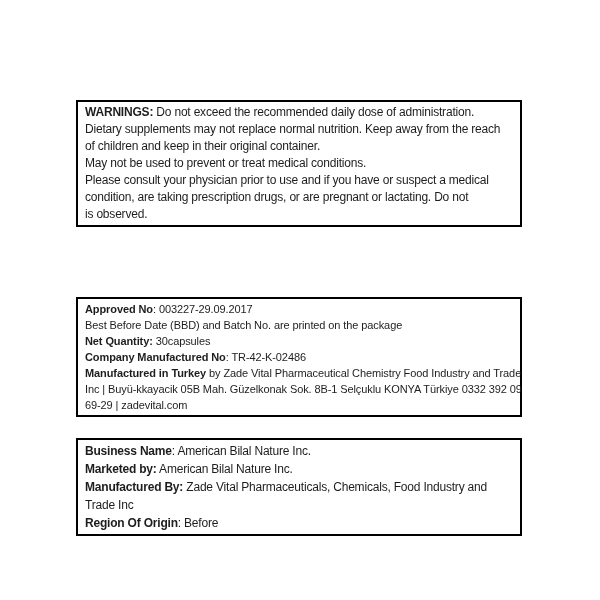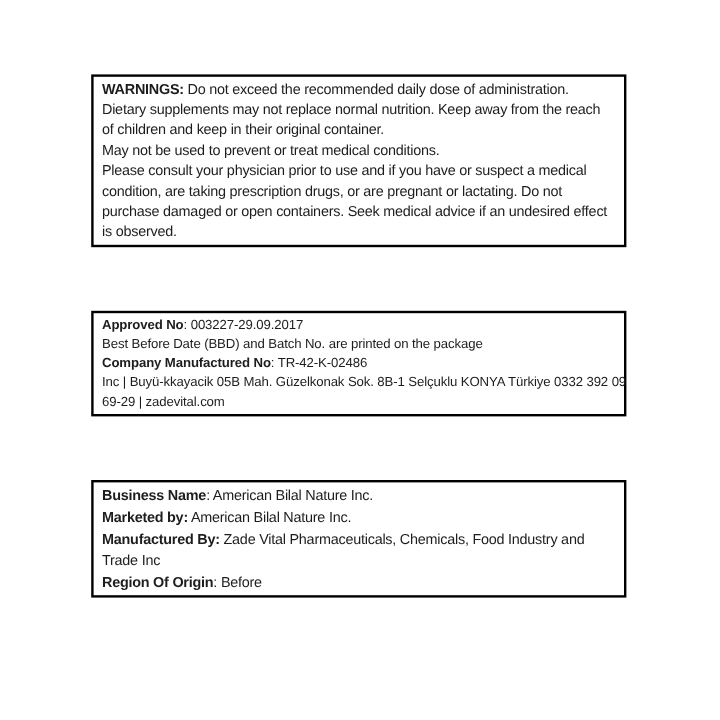--- a/index.html
+++ b/index.html
@@ -17,20 +17,21 @@
     color: #1d1d1f;
   }
   .box {
     position: absolute;
     left: 76px;
     width: 446px;
     box-sizing: border-box;
     border: 2px solid #000000;
     background: #ffffff;
     padding: 2px 7px;
+    margin-top: 38px;
   }
   .line { white-space: nowrap; }
   .line b { font-weight: 700; }
   .box-warnings {
     top: 62px;
     font-size: 12px;
     line-height: 17px;
     letter-spacing: -0.2px;
   }
   .box-regulatory {
@@ -51,28 +52,29 @@
 
 <div class="page">
 
   <section class="box box-warnings">
     <div class="line"><b>WARNINGS:</b><span> Do not exceed the recommended daily dose of administration.</span></div>
     <div class="line"><b></b><span>Dietary supplements may not replace normal nutrition. Keep away from the reach</span></div>
     <div class="line"><b></b><span>of children and keep in their original container.</span></div>
     <div class="line"><b></b><span>May not be used to prevent or treat medical conditions.</span></div>
     <div class="line"><b></b><span>Please consult your physician prior to use and if you have or suspect a medical</span></div>
     <div class="line"><b></b><span>condition, are taking prescription drugs, or are pregnant or lactating. Do not</span></div>
-    <div class="line"><b></b><span>purchase damaged or open containers. Seek medical advice if an undesired effect</span></div>
     <div class="line"><b></b><span>is observed.</span></div>
   </section>
 
   <section class="box box-regulatory">
     <div class="line"><b>Approved No</b><span>: 003227-29.09.2017</span></div>
     <div class="line"><b></b><span>Best Before Date (BBD) and Batch No. are printed on the package</span></div>
+    <div class="line"><b>Net Quantity:</b><span> 30capsules</span></div>
     <div class="line"><b>Company Manufactured No</b><span>: TR-42-K-02486</span></div>
+    <div class="line"><b>Manufactured in Turkey</b><span> by Zade Vital Pharmaceutical Chemistry Food Industry and Trade</span></div>
     <div class="line"><b></b><span>Inc | Buyü-kkayacik 05B Mah. Güzelkonak Sok. 8B-1 Selçuklu KONYA Türkiye 0332 392 09</span></div>
     <div class="line"><b></b><span>69-29 | zadevital.com</span></div>
   </section>
 
   <section class="box box-business">
     <div class="line"><b>Business Name</b><span>: American Bilal Nature Inc.</span></div>
     <div class="line"><b>Marketed by:</b><span> American Bilal Nature Inc.</span></div>
     <div class="line"><b>Manufactured By:</b><span> Zade Vital Pharmaceuticals, Chemicals, Food Industry and</span></div>
     <div class="line"><b></b><span>Trade Inc</span></div>
     <div class="line"><b>Region Of Origin</b><span>: Before</span></div>

